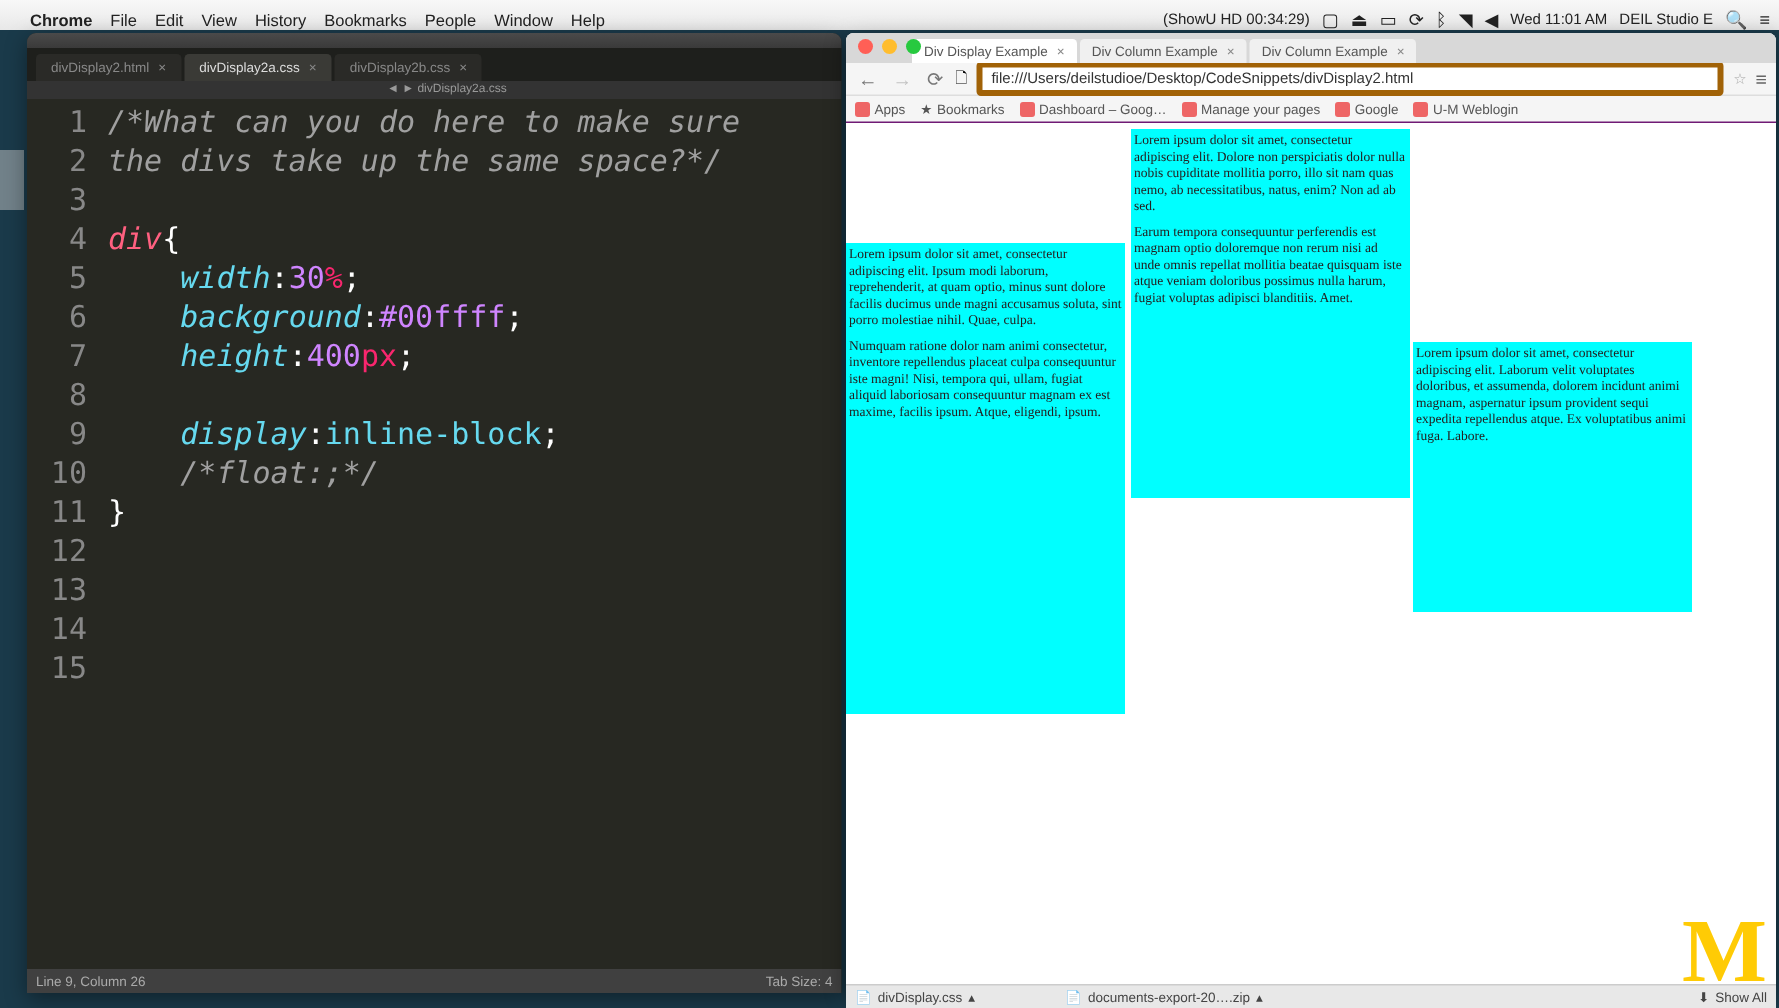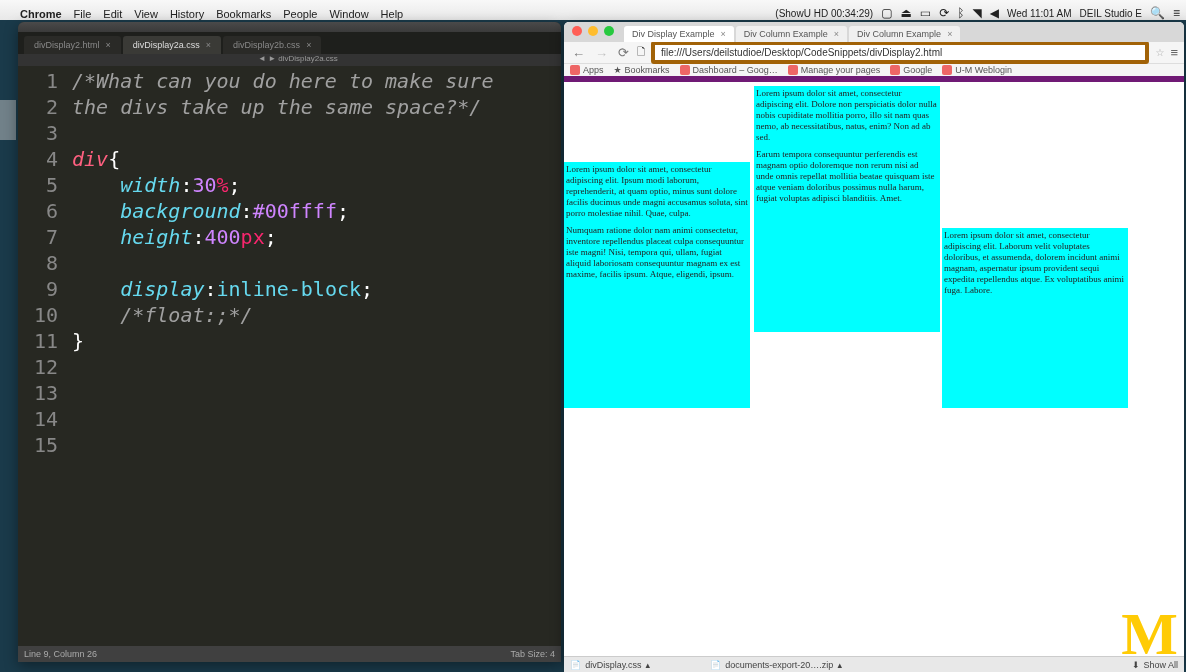--- a/index.html
+++ b/index.html
@@ -36,40 +36,40 @@
 .c-colon { color:#fff;}
 .c-num { color:#cf85ff;}
 .c-unit { color:#f9266e;}
 .c-semi { color:#fff;}
 .c-val { color:#66d9ef;}
 .editor-status { position:absolute; bottom:0; left:0; right:0; height:16px; background:#404040; color:#aaa; font-size:9px; display:flex; align-items:center; padding:0 6px;}
 .editor-status .right { margin-left:auto;}
 
 
 .chrome { position:absolute; left:564px; top:22px; width:620px; height:640px; background:#fff; border-radius:5px; box-shadow:0 4px 14px rgba(0,0,0,0.4); overflow:hidden; display:flex; flex-direction:column;}
-.ch-tabs { height:20px; background:#d8d8d8; display:flex; align-items:flex-end; font-size:9px; padding-left:60px; position:relative;}
+.ch-tabs { height:20px; background:#d8d8d8; display:flex; align-items:flex-end; font-size:9px; padding-left:44px; position:relative;}
 .traffic { position:absolute; left:8px; top:4px; display:flex; gap:6px;}
 .traffic span { width:10px; height:10px; border-radius:50%; display:inline-block;}
 .tred{background:#ff5f56;} .tyel{background:#ffbd2e;} .tgrn{background:#27c93f;}
 .ctab { background:#f0f0f0; padding:3px 8px; margin-right:2px; border-radius:3px 3px 0 0; display:flex; align-items:center; gap:6px; color:#555; max-width:120px;}
 .ctab.active { background:#fff;}
 .ctab .x{color:#888; font-size:9px;}
 .ch-addr { height:22px; background:#f5f5f5; display:flex; align-items:center; padding:0 6px; font-size:10px; gap:6px; border-bottom:1px solid #ddd;}
 .ch-addr .navbtn { color:#777; font-size:13px; padding:0 2px;}
 .ch-addr .url { flex:1; background:#fff; border:4px solid #a16207; border-radius:3px; padding:2px 6px; font-size:10px; color:#333;}
 .ch-addr .star{color:#aaa;}
 .ch-addr .menu{color:#666; font-size:13px;}
-.ch-bm { height:18px; background:#f5f5f5; display:flex; align-items:center; padding:0 6px; font-size:9px; gap:10px; border-bottom:6px solid #701a75; color:#555;}
+.ch-bm { height:18px; background:#f5f5f5; display:flex; align-items:center; padding:0 6px; font-size:9px; gap:10px; border-bottom:1px solid #701a75; color:#555;}
 .ch-bm .bmitem { display:flex; gap:3px; align-items:center;}
 .ch-bm .bicon { width:10px; height:10px; display:inline-block; background:#e66; border-radius:2px;}
 .bi2{background:#fc0;}.bi4{background:#c44026;}.bi5{background:#0a4798;}
 
 .page { flex:1; background:#fff; position:relative; font-size:9px; color:#222; line-height:11px; overflow:hidden;}
 .cyan-box { position:absolute; background:#00ffff; padding:2px 2px; font-family:Georgia,serif;}
-.box1 { left:0px; top:80px; width:186px; height:246px;}
+.box1 { left:0px; top:80px; width:186px; height:314px;}
 .box2 { left:190px; top:4px; width:186px; height:246px;}
 .box3 { left:378px; top:146px; width:186px; height:180px;}
 .cyan-box p { margin-bottom:6px;}
 
 .mlogo { position:absolute; right:12px; bottom:22px; color:#ffcb05; font-family:Georgia,serif; font-size:60px; font-weight:bold; letter-spacing:-6px;}
 
 .finder-bar { position:absolute; bottom:0; left:564px; width:620px; height:16px; background:#e8e8e8; border-top:1px solid #ccc; display:flex; align-items:center; font-size:9px; color:#444; padding:0 6px; gap:60px;}
 .finder-bar .fitem { display:flex; gap:4px; align-items:center;}
 .finder-bar .dl { margin-left:auto;}
 </style>

